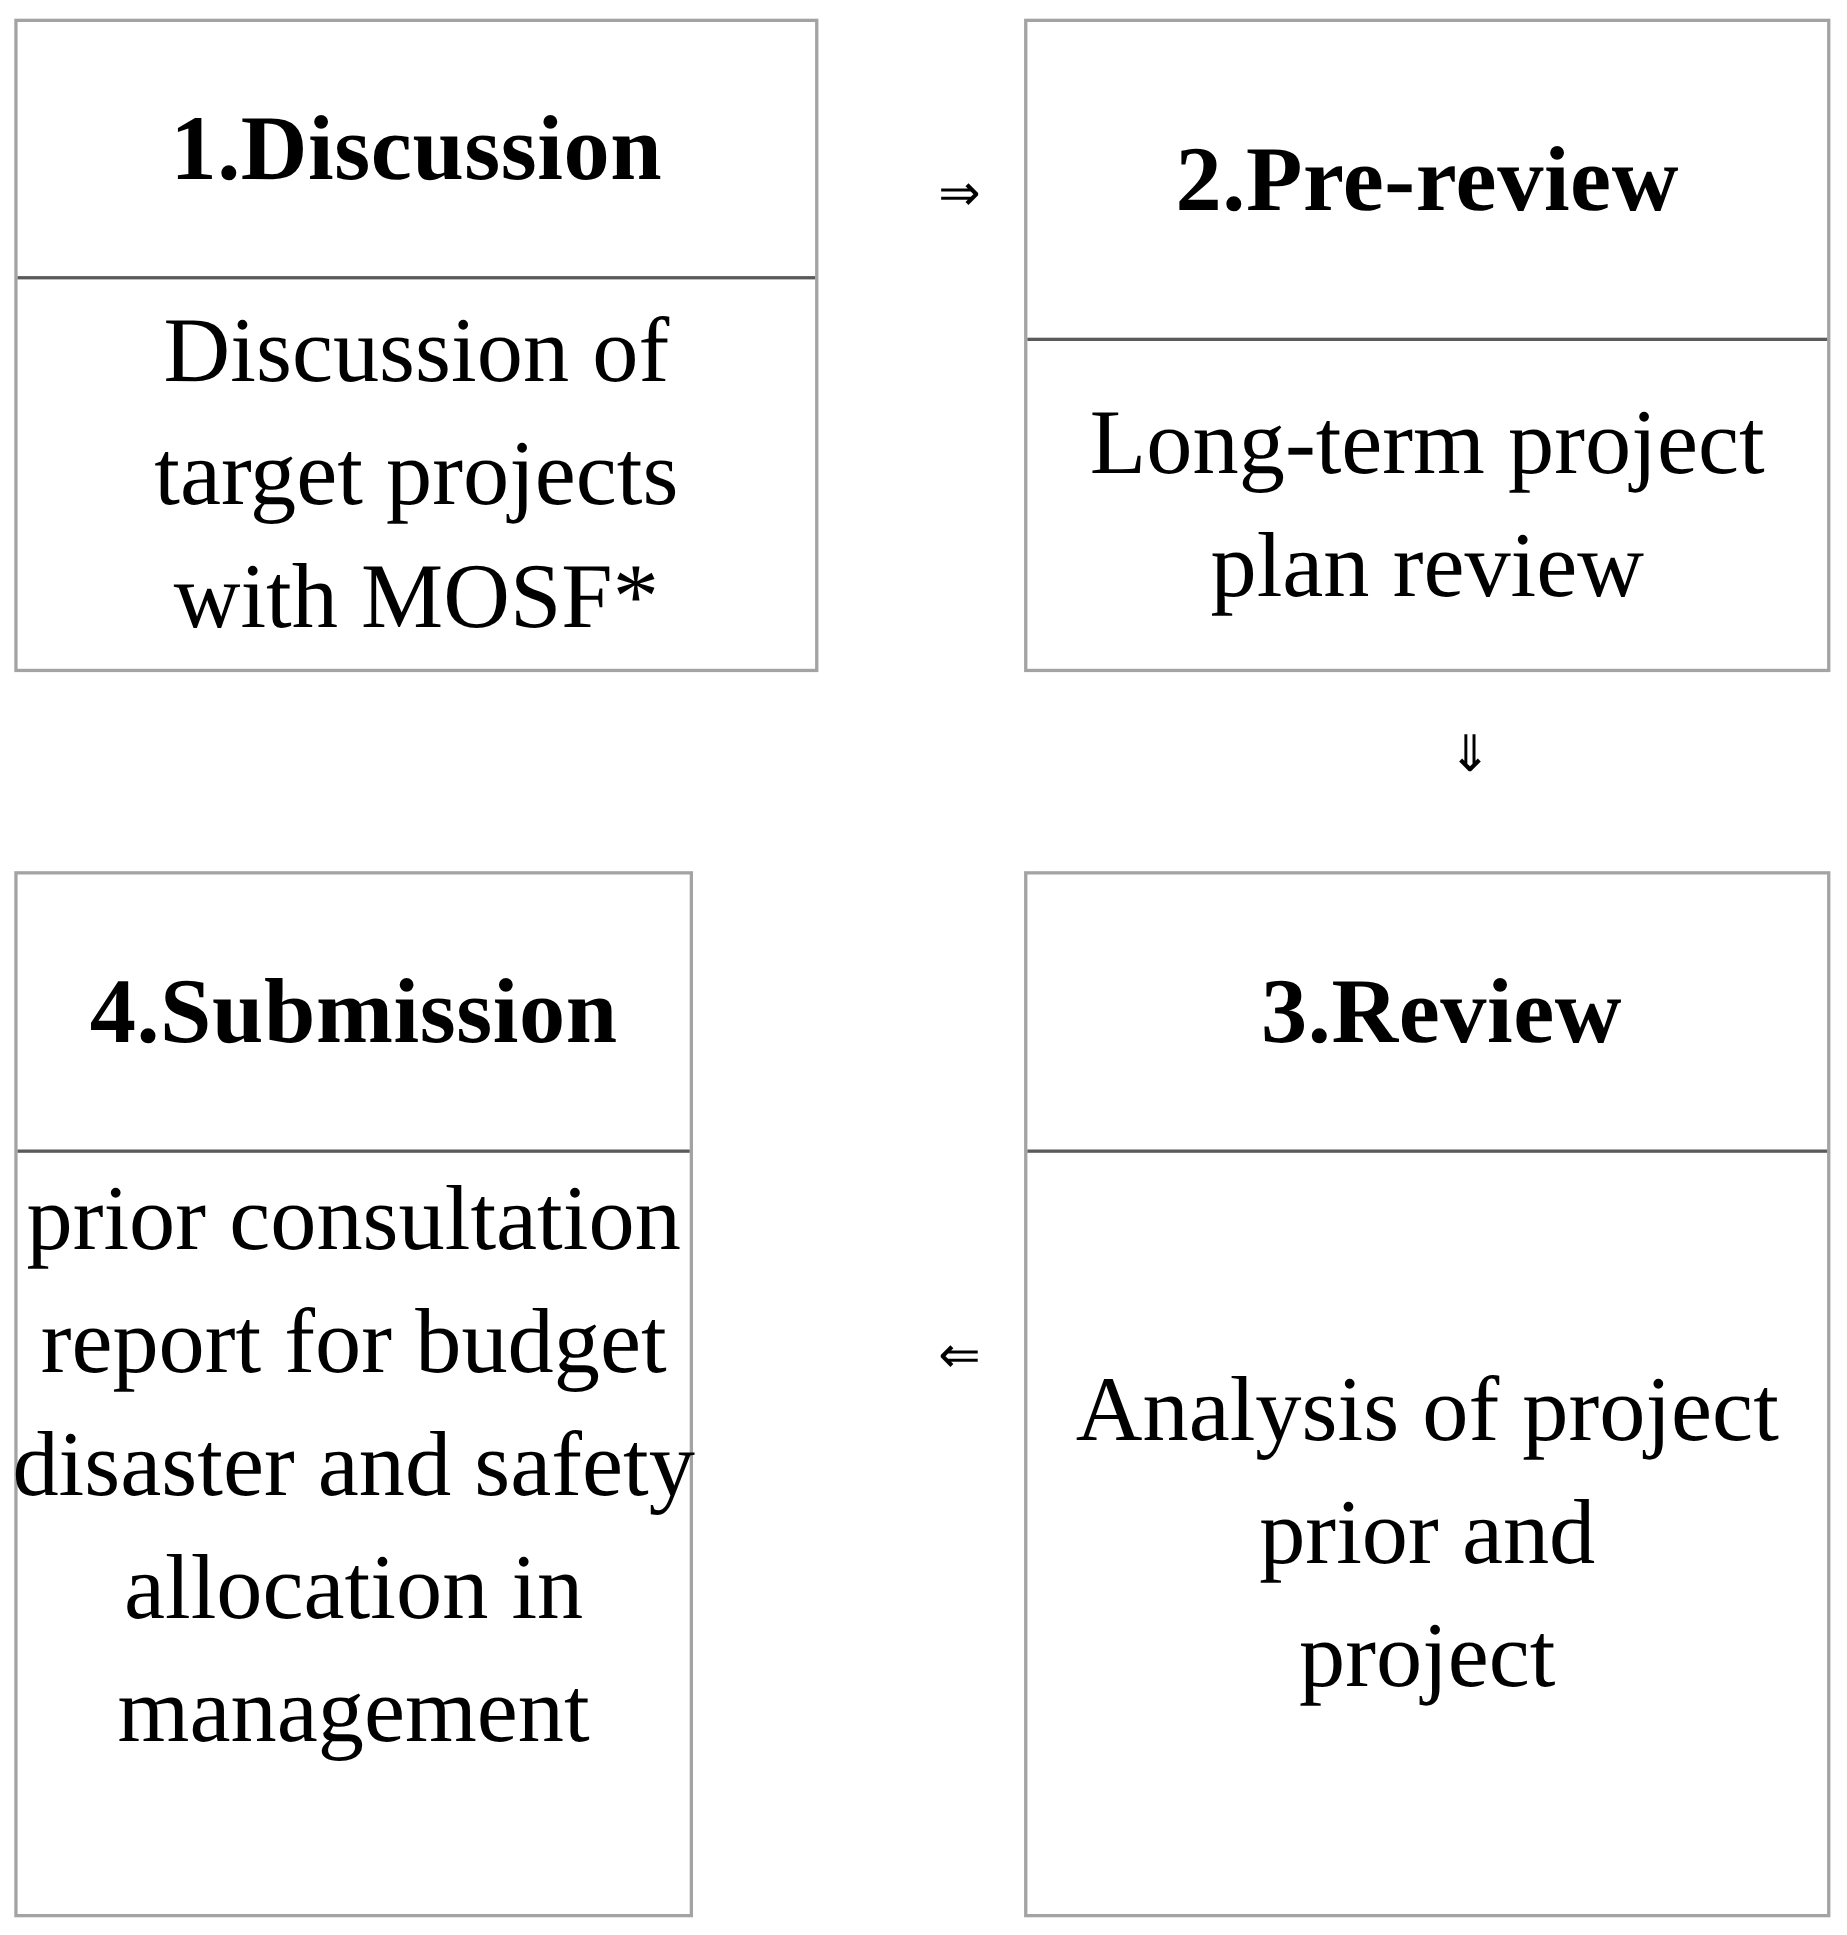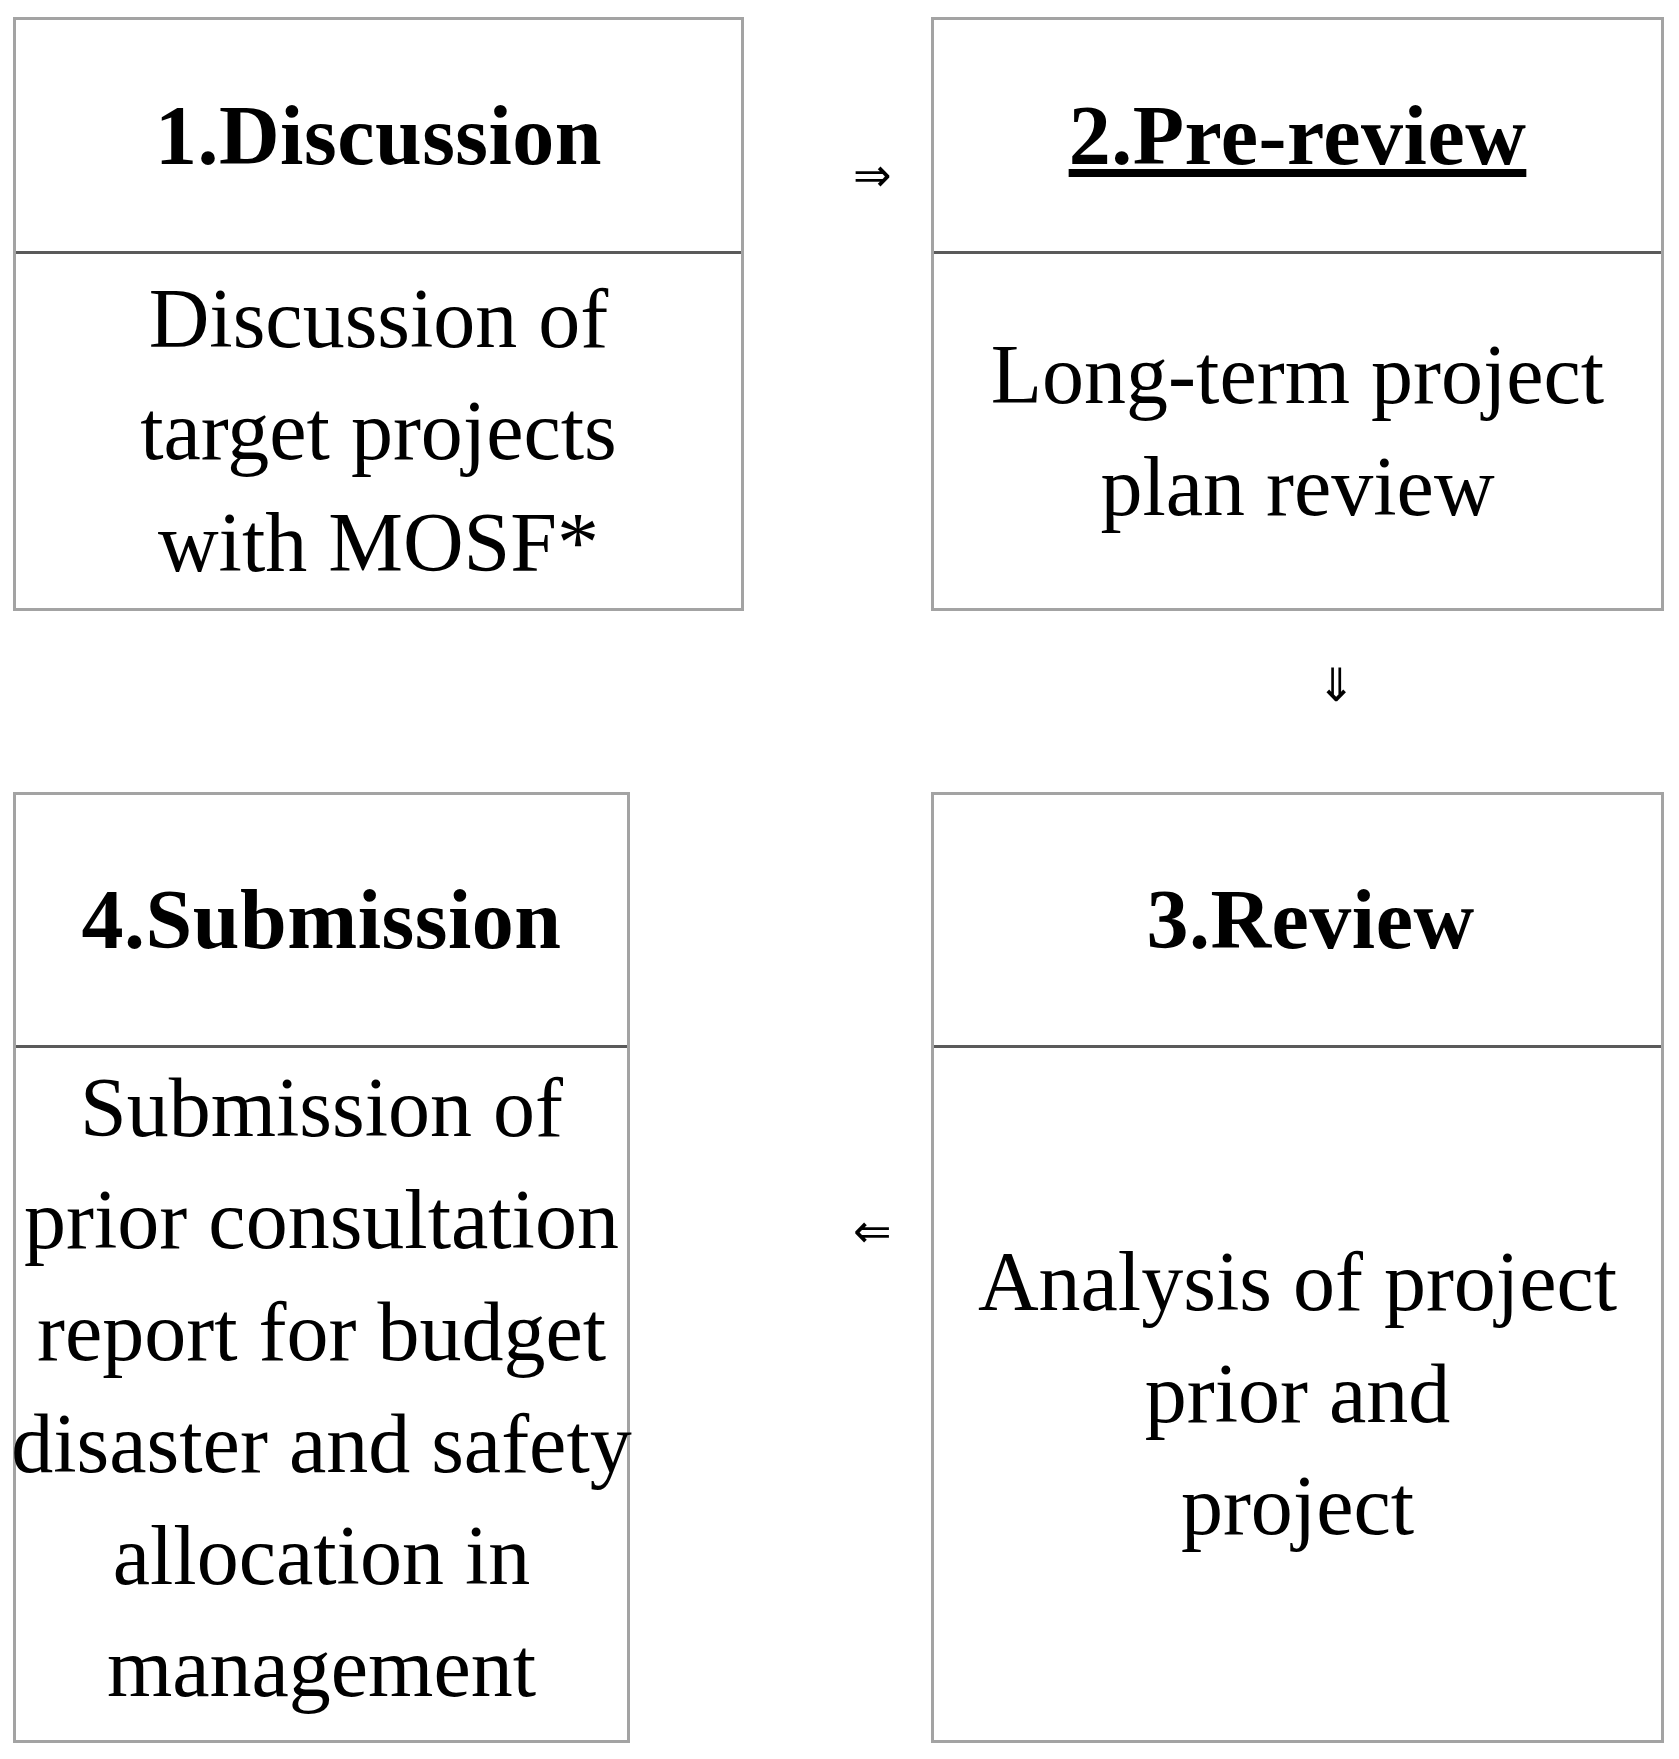--- a/index.html
+++ b/index.html
@@ -14,21 +14,21 @@
   .box .body { flex: 1; display: flex; align-items: center; justify-content: center;
                text-align: center; font-size: 84px; line-height: 112px; padding: 0 8px; }
   .box .body .lines { display: flex; flex-direction: column; align-items: center; }
   .box .body .line { white-space: nowrap; }
   .arrow { position: absolute; font-family: "DejaVu Sans", sans-serif; font-size: 46px;
            line-height: 1; color: #000; }
 
   #box1 { left: 13px; top: 17px; width: 731px; height: 594px; }
   #box1 .title { height: 234px; padding-top: 0; }
   #box2 { left: 931px; top: 17px; width: 733px; height: 594px; }
-  #box2 .title { height: 234px; text-decoration: underline; }
+  #box2 .title { height: 290px; }
   #box4 { left: 13px; top: 792px; width: 617px; height: 951px; }
   #box4 .title { height: 253px; }
   #box4 .body { align-items: flex-start; padding-top: 4px; }
   #box3 { left: 931px; top: 792px; width: 733px; height: 951px; }
   #box3 .title { height: 253px; padding-left: 26px; }
 
   #arrow-right { left: 853px; top: 152px; }
   #arrow-down { left: 1317px; top: 662px; }
   #arrow-left { left: 853px; top: 1208px; }
 </style>
@@ -57,21 +57,20 @@
     </div>
   </div>
 </div>
 
 <div class="arrow" id="arrow-down">⇓</div>
 
 <div class="box" id="box4">
   <div class="title">4.Submission</div>
   <div class="body">
     <div class="lines">
-      <span class="line">Submission of</span>
       <span class="line">prior consultation</span>
       <span class="line">report for budget</span>
       <span class="line">disaster and safety</span>
       <span class="line">allocation in</span>
       <span class="line">management</span>
     </div>
   </div>
 </div>
 
 <div class="arrow" id="arrow-left">⇐</div>

